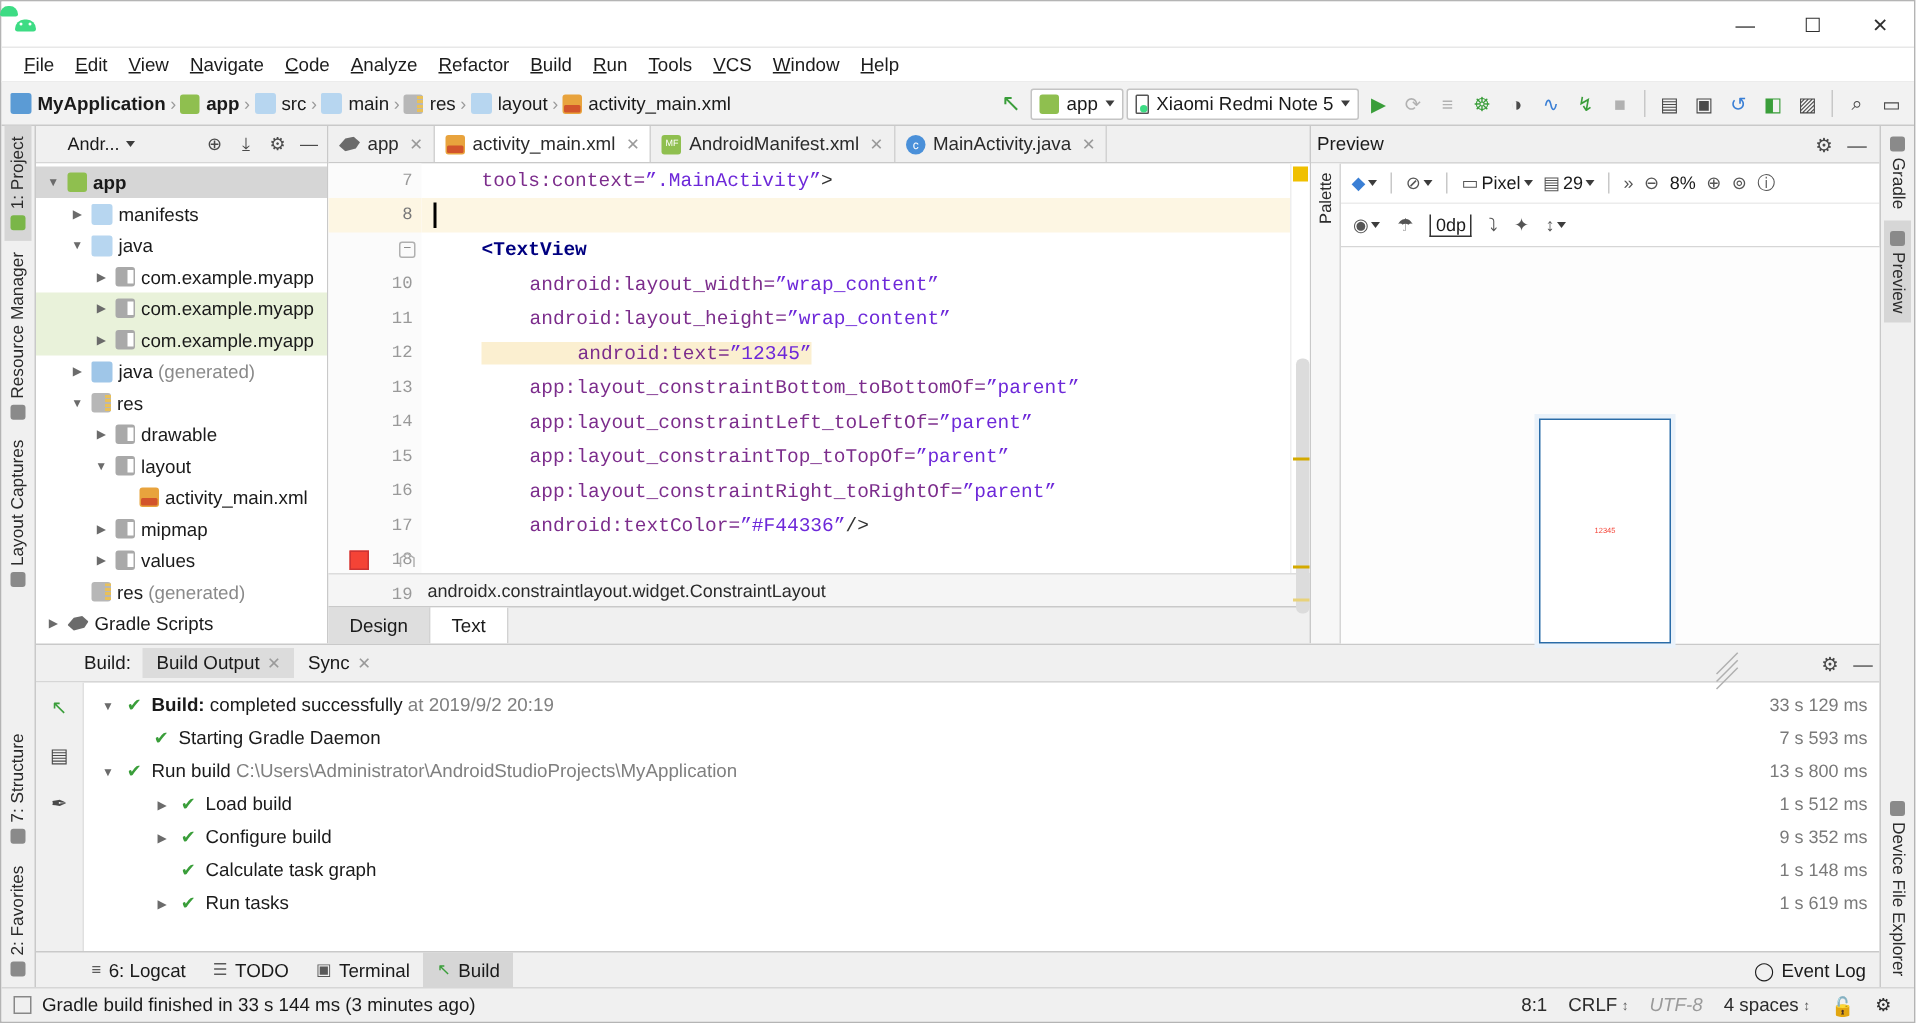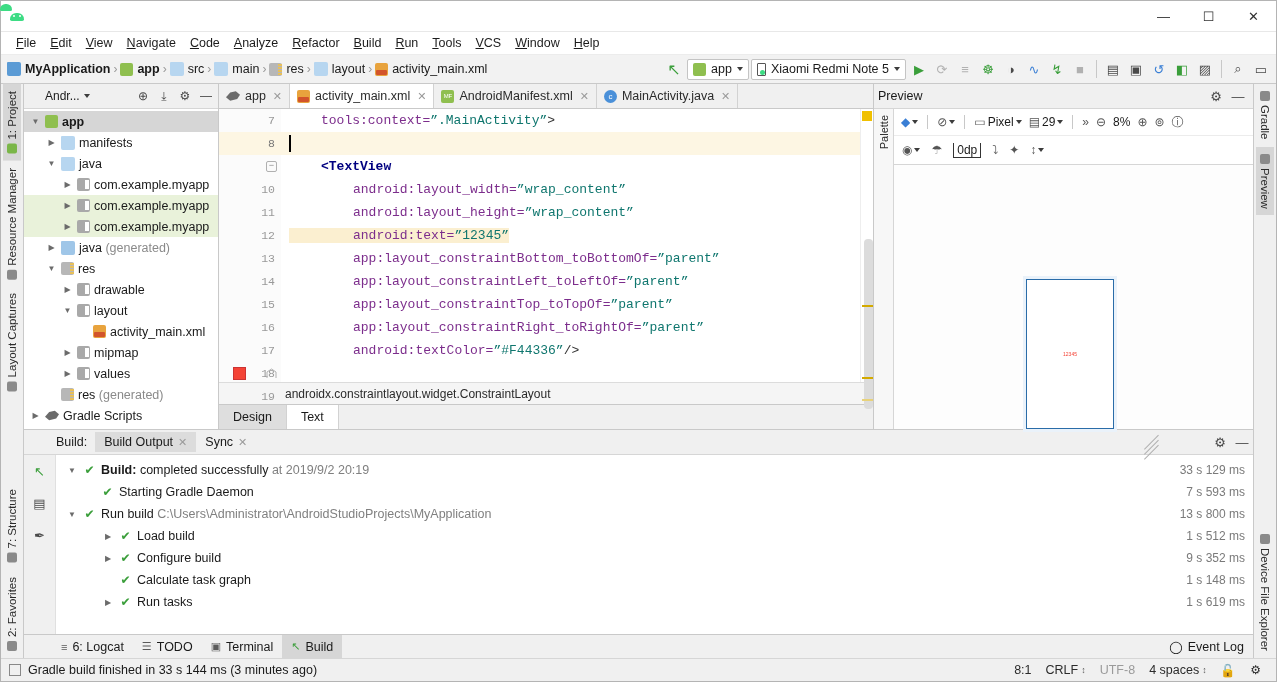--- a/index.html
+++ b/index.html
@@ -153,23 +153,23 @@
   .gline.cur { background:#fdf6e3; color:#777; }
   .codearea { flex:1 1 auto; position:relative; overflow:hidden; }
   .cline {
     height:23px; line-height:23px;
     font-family:"Liberation Mono", monospace; font-size:13px;
     white-space:pre; padding-left:8px;
   }
   .cline.cur { background:#fdf6e3; }
   .tok-tag { color:#000080; font-weight:bold; }
   .tok-attr { color:#7c2d8c; }
-  .tok-val { color:#0f766e; }
+  .tok-val { color:#6d28d9; }
   .tok-punc { color:#333; }
-  .hl-attr { background:#fbefd0; }
+  .hl-attr { background:#fbefd0;margin-left:32px; }
   .caretbar {
     position:absolute; left:8px; width:1.5px; height:17px; background:#000;
   }
   .fold-mark {
     position:absolute; right:4px; top:6px; width:11px; height:11px;
     border:1px solid #b0b0b0; background:#fafafa; color:#888;
     font-size:9px; line-height:9px; text-align:center; border-radius:2px;
   }
   .colorswatch {
     position:absolute; left:14px; top:5px; width:13px; height:13px; background:#F44336;
@@ -256,21 +256,21 @@
   .bbtab.active { background:#d6d6d6; }
   .bottombar .spacer { flex:1 1 auto; }
 
   
   .statusbar {
     height:23px; flex:0 0 23px; display:flex; align-items:center;
     background:#f0f0f0; border-top:1px solid #d6d6d6; padding:0 8px; font-size:12.5px;
   }
   .statusbar .spacer { flex:1 1 auto; }
   .st-item { padding:0 7px; color:#2b2b2b; display:flex; align-items:center; gap:3px;}
-  .st-item.dim { color:#9a9a9a; }
+  .st-item.dim { color:#9a9a9a;font-style:italic; }
   .spin { font-size:9px; color:#5a5a5a; }
 
   
   .sq { display:inline-block; width:12px;height:12px;border:1px solid #888; }
   .green-dot { width:5px;height:5px;background:#3ddc84;border-radius:50%;position:absolute;right:0;bottom:0;}
   .xmlicon { width:13px;height:13px;background:#e8a33d;border-radius:2px;position:relative;flex:0 0 13px;}
   .xmlicon:after{content:"";position:absolute;left:1px;bottom:1px;width:11px;height:5px;background:#d2542b;border-radius:1px;}
   .mficon { width:13px;height:13px;background:#8fbf4f;border-radius:2px;flex:0 0 13px;
             font-size:6px;color:#fff;text-align:center;line-height:13px;}
   .jicon { width:13px;height:13px;border-radius:50%;background:#4a90d9;flex:0 0 13px;

